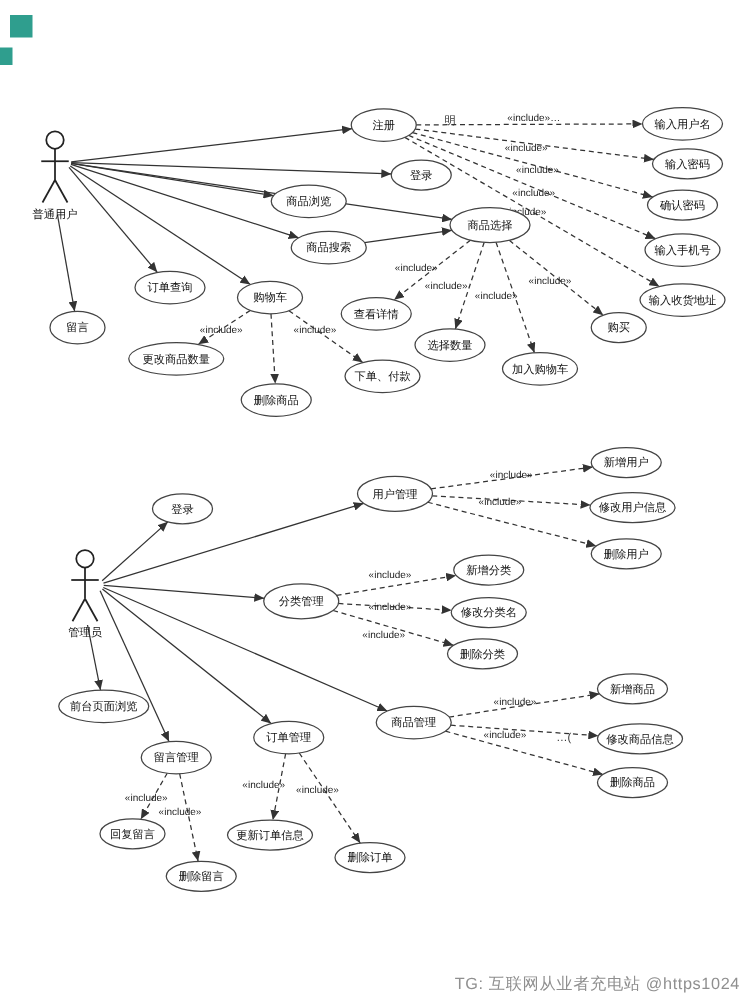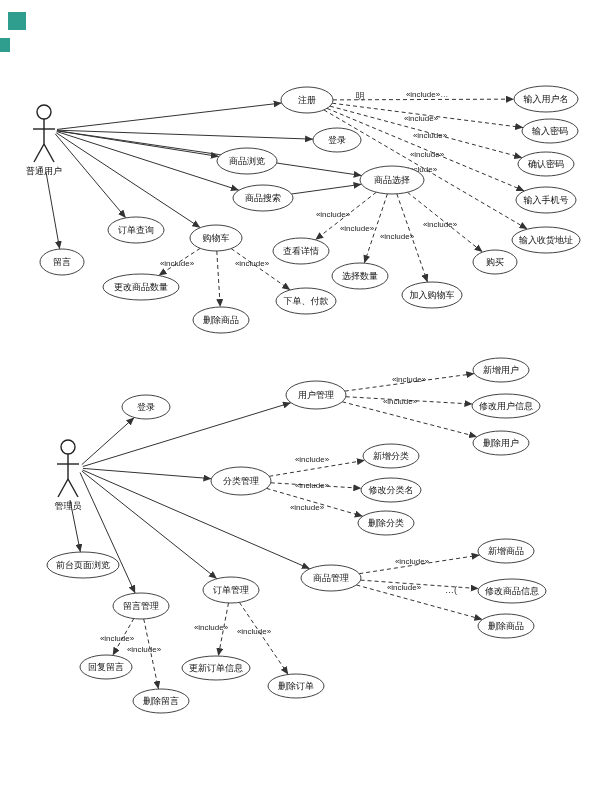--- a/index.html
+++ b/index.html
@@ -274,14 +274,15 @@
         <line x1="68" y1="454" x2="68" y2="479"></line>
         <line x1="57" y1="464" x2="79" y2="464"></line>
         <line x1="68" y1="479" x2="58" y2="497"></line>
         <line x1="68" y1="479" x2="78" y2="497"></line>
         <text x="68" y="509" text-anchor="middle" font-size="9" fill="#111111" stroke="none">管理员</text>
       </g>
       <text x="360" y="99" text-anchor="middle" font-size="9" fill="#333">明</text>
       <text x="451" y="593" text-anchor="middle" font-size="9" fill="#333">…(</text>
     </svg>
 
+  <div class="watermark" style="color: rgb(143, 143, 143);">TG: 互联网从业者充电站 @https1024</div>
 
 </div>
 
 </body></html>

